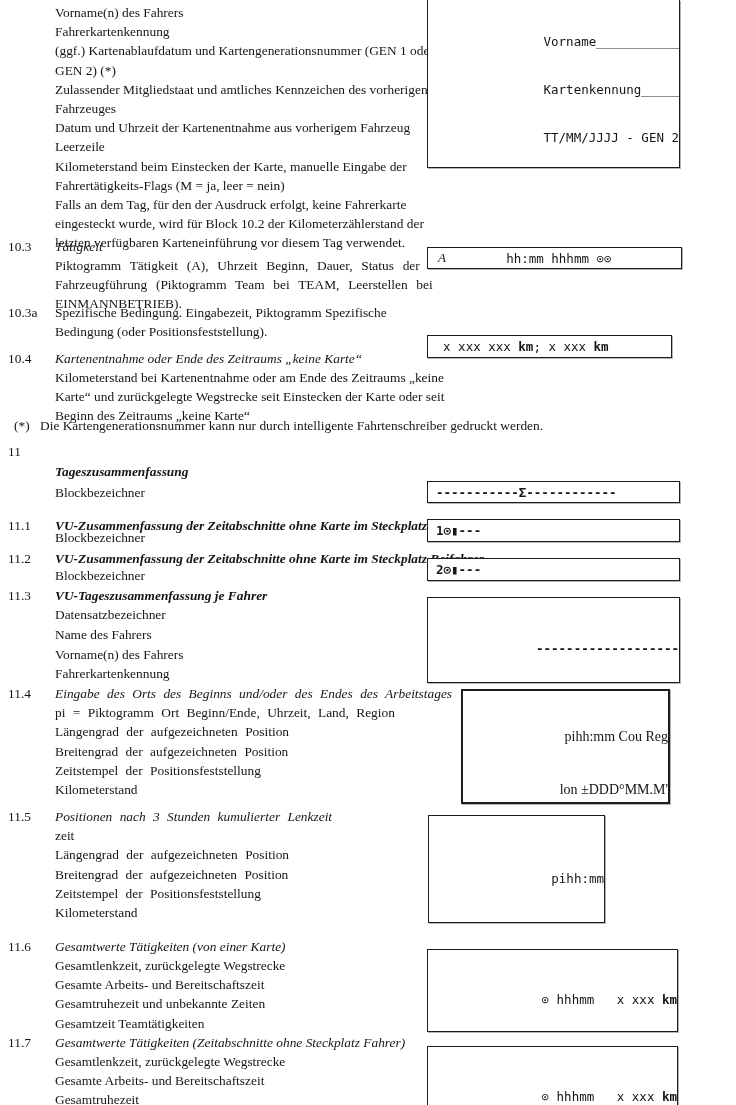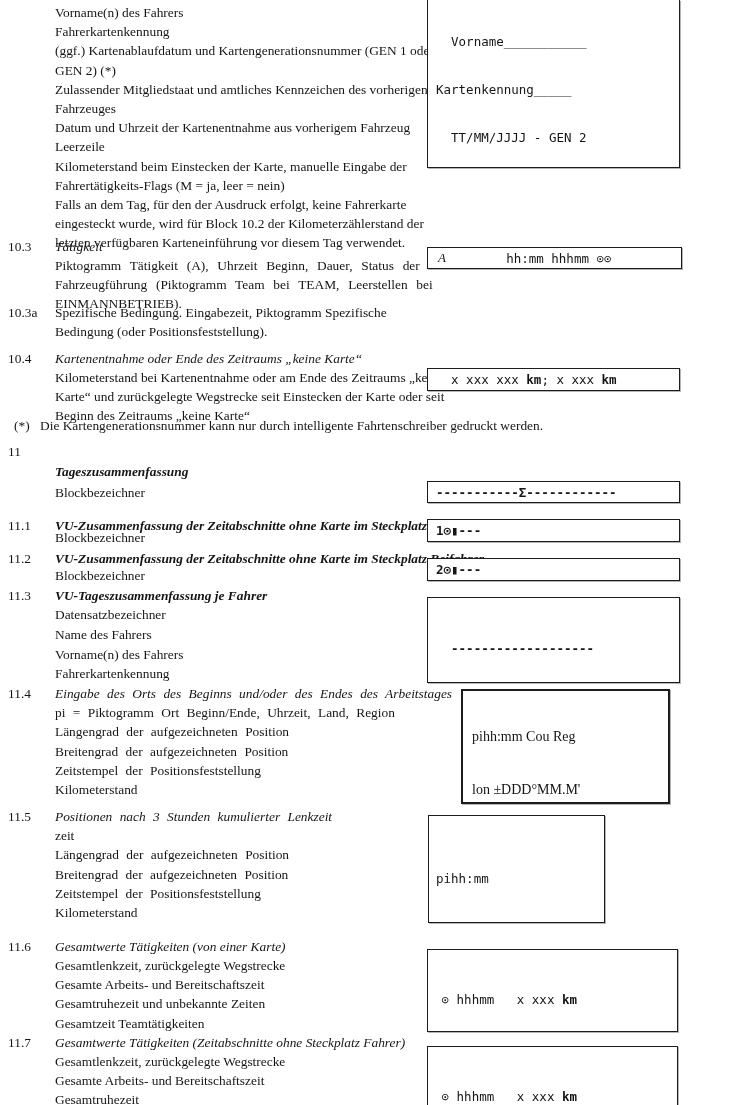--- a/index.html
+++ b/index.html
@@ -10,21 +10,21 @@
   .col{left:55px;}
   .it{font-style:italic;}
   .bi{font-style:italic;font-weight:bold;}
   .nw{white-space:nowrap;}
   .ws1{word-spacing:0.30em;}
   .ws2{word-spacing:0.40em;}
   .ln{white-space:nowrap;}
   .box{position:absolute;border:1px solid #1c1c1c;background:#fff;overflow:hidden;
        font-family:"DejaVu Sans Mono","Liberation Mono",monospace;font-size:12.5px;
        white-space:pre;box-shadow:1px 1px 0 #b5b5b5;}
-  .bx-line{height:18px;line-height:18px;}
+  .bx-line{height:18px;line-height:18px;text-align:right;}
   .one{display:flex;align-items:center;}
   .bold{font-weight:bold;}
   .act-a{font-family:"Liberation Serif","DejaVu Serif",serif;font-style:italic;font-size:13px;}
   .serifbox{font-family:"Liberation Serif","DejaVu Serif",serif;font-size:14px;white-space:pre;margin-left:33px;}
   .serifbox .bx-line{height:20.5px;line-height:20.5px;}
 </style>
 </head>
 <body>
 
 <div class="page">
@@ -138,21 +138,21 @@
     
     
     
   </div>
 
   <div class="box one" style="left:427px;top:247px;width:243px;height:20px;padding-left:10px">
     <span class="act-a">A</span><span>        hh:mm hhhmm ⊙⊙</span>
   </div>
 
 
-  <div class="box one" style="left:427px;top:368px;width:243px;height:21px;padding-left:8px">
+  <div class="box one" style="left:427px;top:335px;width:243px;height:21px;">
     <span>  x xxx xxx <b>km</b>; x xxx <b>km</b></span>
   </div>
 
   <div class="box one bold" style="left:427px;top:481px;width:243px;height:20px;padding-left:8px">
     <span>-----------Σ------------</span>
   </div>
 
   <div class="box one bold" style="left:427px;top:519px;width:243px;height:21px;padding-left:8px">
     <span>1⊙▮---</span>
   </div>

